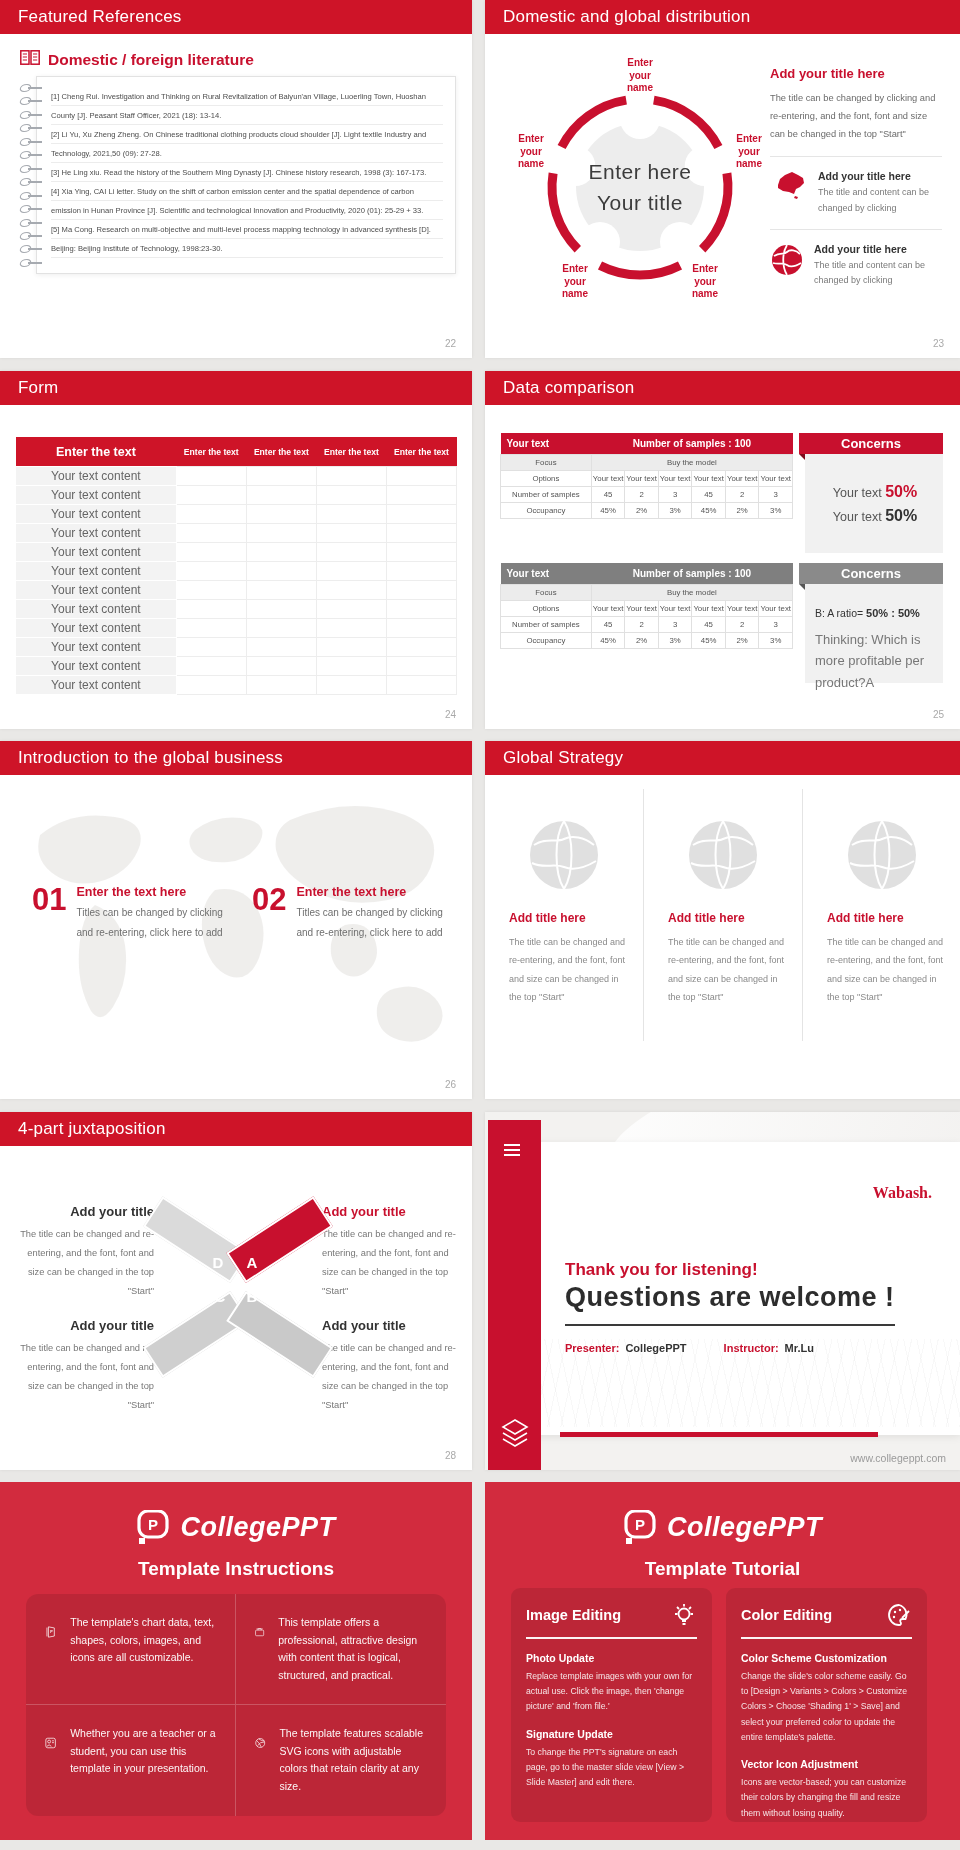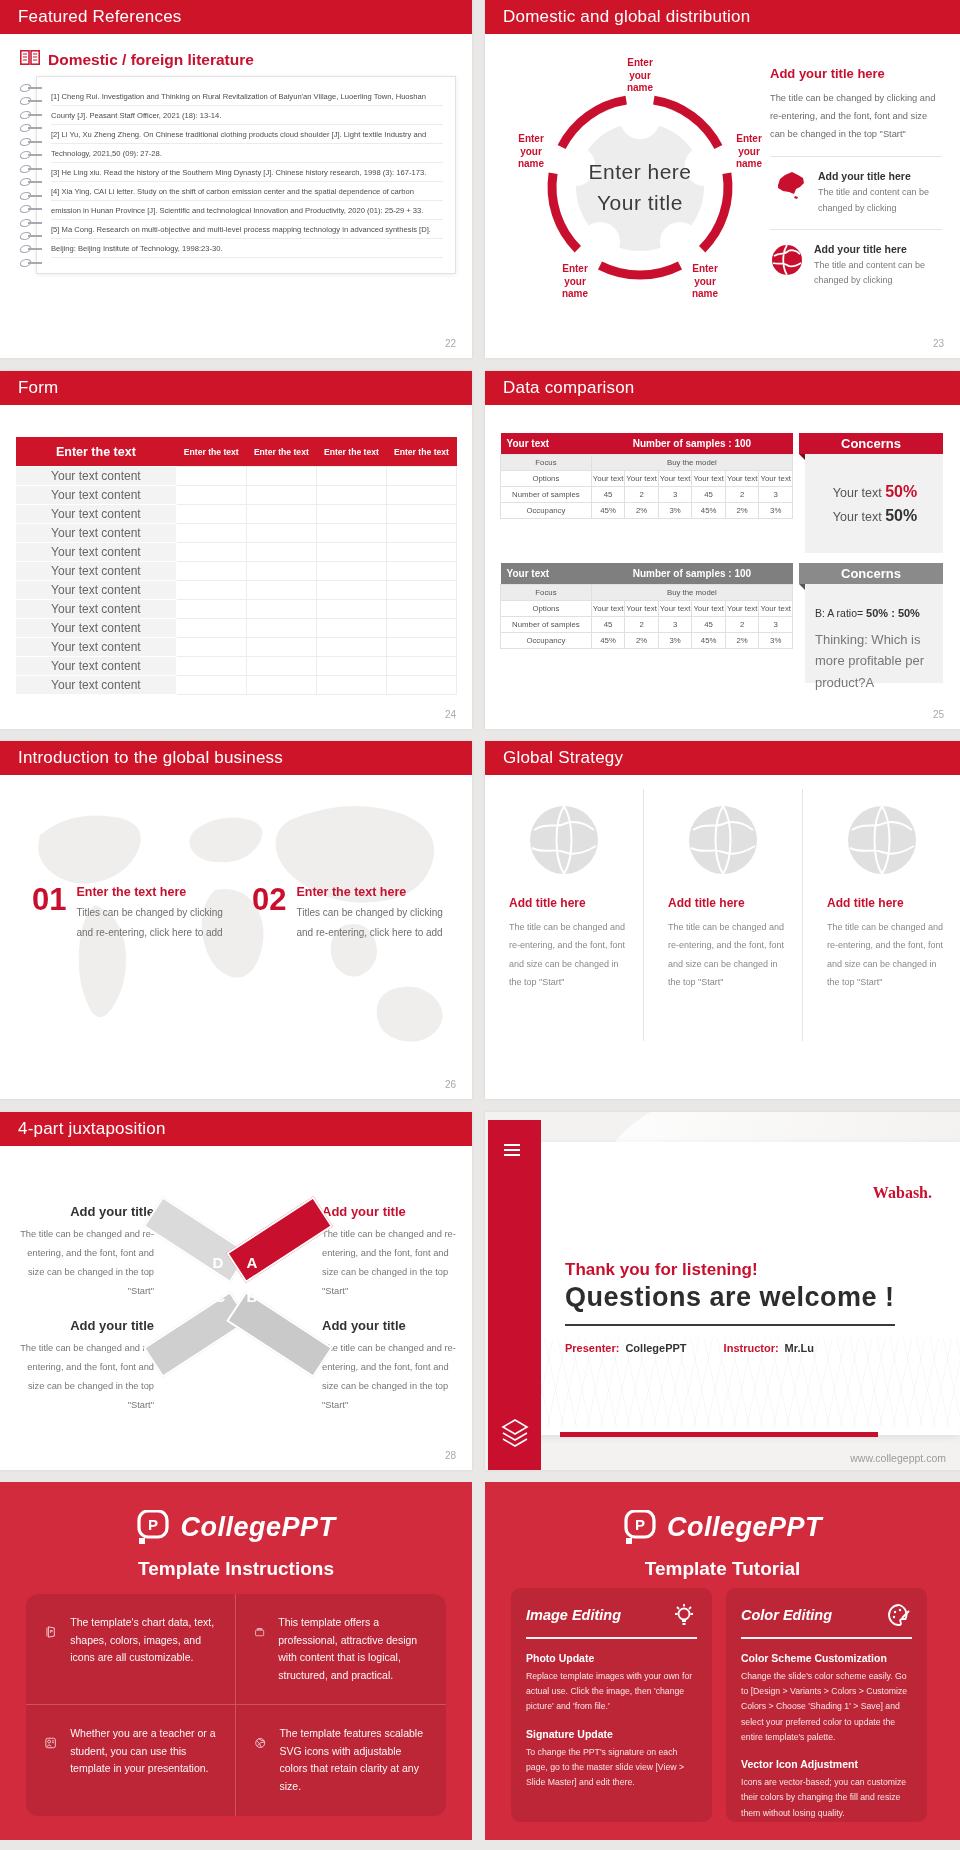--- a/index.html
+++ b/index.html
@@ -64,21 +64,21 @@
   .note{font-size:13px;color:#777;line-height:1.65;margin-top:10px;}
 
   
   .map-bg{position:absolute;left:0;top:34px;right:0;bottom:0;opacity:.55;}
   .biz-item{position:absolute;top:144px;display:flex;gap:10px;width:210px;}
   .biz-num{font-size:31px;font-weight:800;color:#c8102e;line-height:30px;}
   .biz-t{font-size:12.5px;font-weight:bold;color:#c8102e;}
   .biz-b{font-size:10px;color:#6f6f6f;line-height:2.0;margin-top:4px;}
 
   
-  .strat-col{position:absolute;top:55px;width:158px;height:260px;}
+  .strat-col{position:absolute;top:70px;width:158px;height:260px;}
   .strat-col .globe{display:block;margin:6px auto 18px;}
   .strat-col .t{color:#c8102e;font-size:12px;font-weight:bold;margin:0 0 8px 24px;}
   .strat-col .b{color:#8a8a8a;font-size:9px;line-height:2.05;margin:0 16px 0 24px;}
   .v-div{position:absolute;top:48px;height:252px;width:1px;background:#e4e4e4;}
 
   
   .jux-block{position:absolute;width:142px;}
   .jux-block .t{font-size:13px;font-weight:bold;color:#333;}
   .jux-block .t.red{color:#c8102e;}
   .jux-block .b{font-size:9.3px;color:#777;line-height:2.05;margin-top:6px;}
@@ -113,21 +113,21 @@
   .plogo{position:absolute;left:0;right:0;top:28px;display:flex;justify-content:center;align-items:center;gap:10px;}
   .plogo .mark{position:relative;width:34px;height:34px;}
   .plogo .word{font-size:27px;font-weight:bold;font-style:italic;letter-spacing:.5px;}
   .pheading{position:absolute;left:0;right:0;top:76px;text-align:center;font-size:19px;font-weight:bold;}
   .icard{position:absolute;left:26px;top:112px;width:420px;height:222px;background:rgba(0,0,0,.10);border-radius:12px;display:grid;grid-template-columns:1fr 1fr;grid-template-rows:1fr 1fr;}
   .icell{padding:20px 16px 12px 18px;display:flex;gap:13px;align-items:flex-start;}
   .icell.bl{border-right:1px solid rgba(255,255,255,.22);}
   .icell.tb{border-bottom:1px solid rgba(255,255,255,.22);}
   .icell .txt{font-size:10.5px;line-height:1.68;color:rgba(255,255,255,.96);}
   .tcard{position:absolute;top:106px;width:201px;height:234px;background:rgba(0,0,0,.10);border-radius:9px;padding:14px 15px;box-sizing:border-box;}
-  .tcard .hd{display:flex;justify-content:space-between;align-items:center;font-style:italic;}
+  .tcard .hd{display:flex;justify-content:space-between;align-items:center;}
   .tcard .hd .t{font-size:14.5px;font-weight:bold;}
   .tcard .rule{border-top:2px solid rgba(255,255,255,.95);margin-top:9px;}
   .tcard .sub{font-size:10.5px;font-weight:bold;margin-top:13px;}
   .tcard .bd{font-size:8.7px;line-height:1.75;color:rgba(255,255,255,.88);margin-top:5px;}
 </style>
 </head>
 <body>
 
 <div class="canvas">
 

